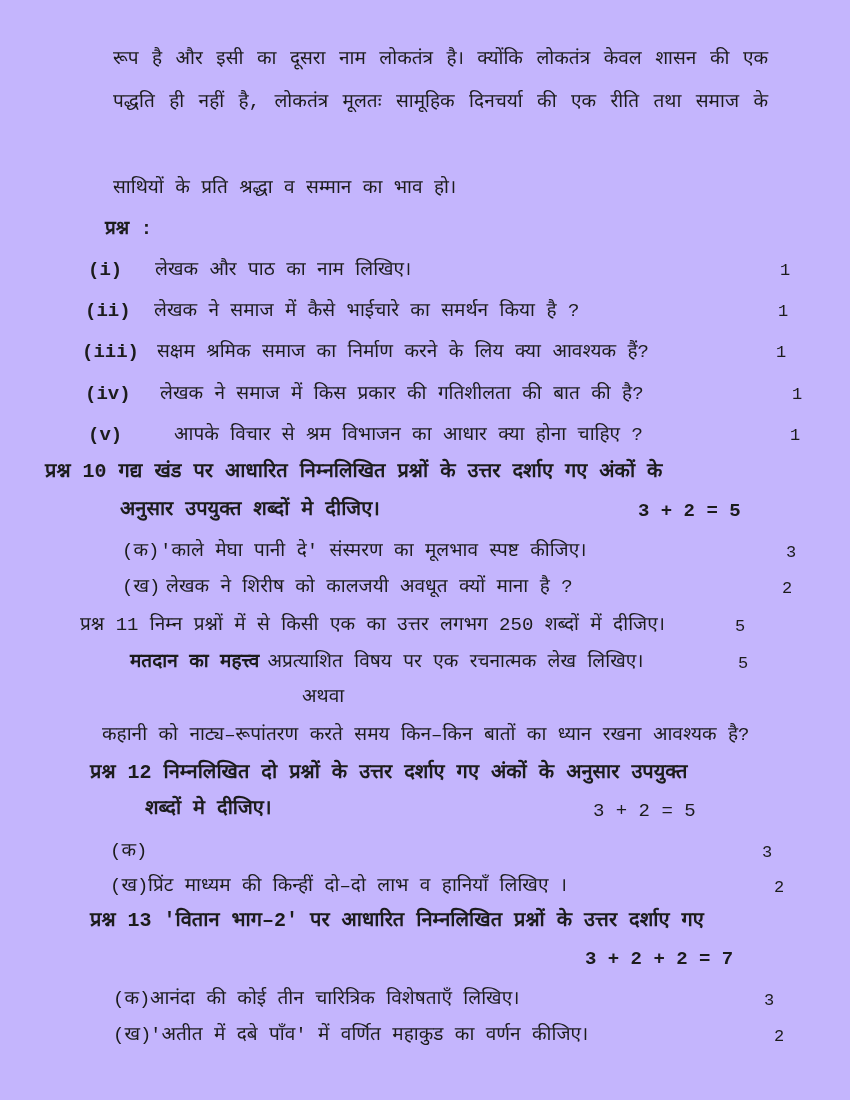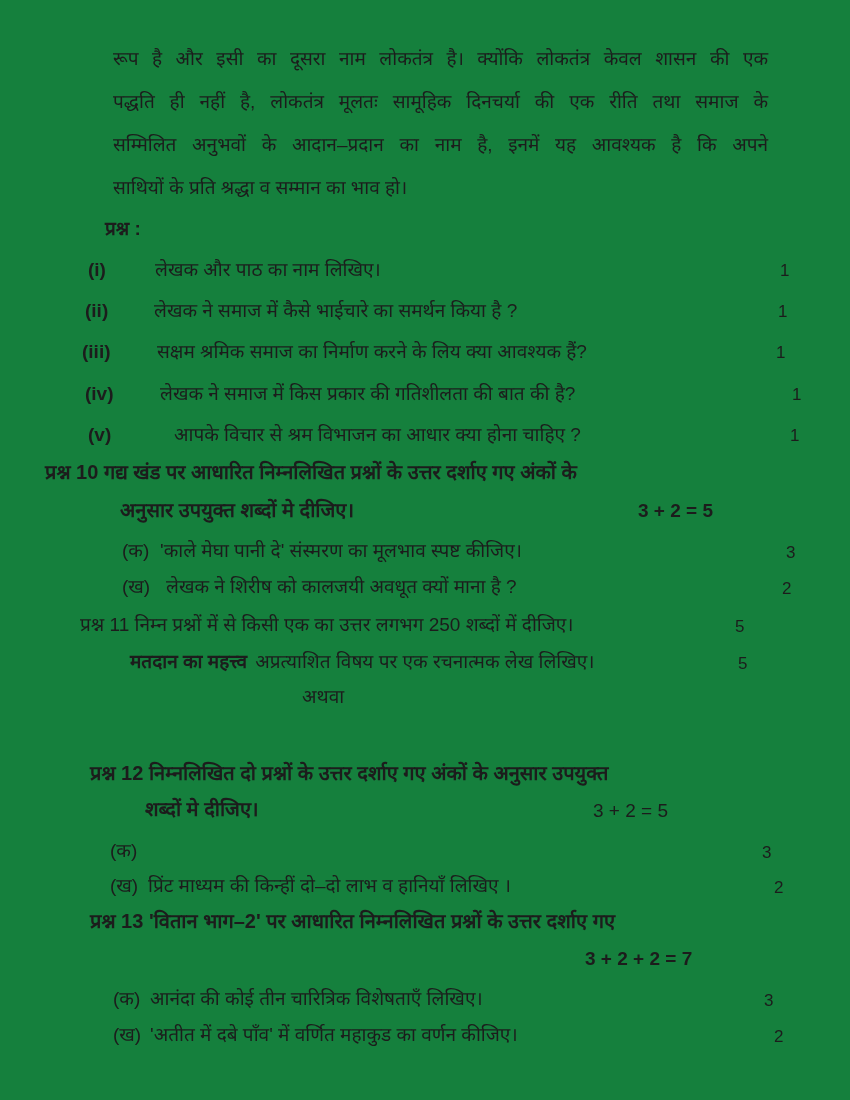--- a/index.html
+++ b/index.html
@@ -4,22 +4,22 @@
 <style>
   html, body {
     margin: 0;
     padding: 0;
     background: #ffffff;
   }
   .page {
     position: relative;
     width: 850px;
     height: 1100px;
-    background: #15803d;
-    font-family: Liberation Sans, sans-serif;
+    background: #c4b5fd;
+    font-family: Liberation Mono, monospace;
     color: #1c1c1c;
     overflow: hidden;
   }
   .t {
     position: absolute;
     font-size: 19px;
     line-height: 26px;
     white-space: nowrap;
     color: #1c1c1c;
   }
@@ -36,21 +36,20 @@
   .num { font-weight: bold; }
   .rest { margin-left: 8px; }
 </style>
 </head>
 <body>
 
 <div class="page">
 
   <div class="t just" style="left:113px; top:46px;">रूप है और इसी का दूसरा नाम लोकतंत्र है। क्योंकि लोकतंत्र केवल शासन की एक</div>
   <div class="t just" style="left:113px; top:89px;">पद्धति ही नहीं है, लोकतंत्र मूलतः सामूहिक दिनचर्या की एक रीति तथा समाज के</div>
-  <div class="t just" style="left:113px; top:132px;">सम्मिलित अनुभवों के आदान–प्रदान का नाम है, इनमें यह आवश्यक है कि अपने</div>
   <div class="t" style="left:113px; top:175px;">साथियों के प्रति श्रद्धा व सम्मान का भाव हो।</div>
 
   <div class="t b" style="left:105px; top:216px;">प्रश्न :</div>
 
   <span class="t num" style="left:88px;  top:257px;">(i)</span>
   <span class="t" style="left:155px; top:257px;">लेखक और पाठ का नाम लिखिए।</span>
   <span class="t marks" style="left:780px; top:258px;">1</span>
 
   <span class="t num" style="left:85px;  top:298px;">(ii)</span>
   <span class="t" style="left:154px; top:298px;">लेखक ने समाज में कैसे भाईचारे का समर्थन किया है ?</span>
@@ -82,20 +81,21 @@
 
   <div class="t" style="left:80px;  top:612px;">प्रश्न 11  निम्न प्रश्नों में से किसी एक का उत्तर लगभग 250 शब्दों में दीजिए।</div>
   <span class="t marks" style="left:735px; top:614px;">5</span>
 
   <div class="t" style="left:130px; top:649px;">
     <span class="b">मतदान का महत्त्व</span><span class="rest">अप्रत्याशित विषय पर एक रचनात्मक लेख लिखिए।</span>
   </div>
   <span class="t marks" style="left:738px; top:651px;">5</span>
 
   <div class="t" style="left:302px; top:684px;">अथवा</div>
+  <div class="t" style="left:102px; top:722px;">कहानी को नाट्य–रूपांतरण करते समय किन–किन बातों का ध्यान रखना आवश्यक है?</div>
 
   <div class="t hdr" style="left:90px;  top:760px;">प्रश्न 12  निम्नलिखित दो प्रश्नों के उत्तर दर्शाए गए अंकों के अनुसार उपयुक्त</div>
   <div class="t hdr" style="left:145px; top:796px;">शब्दों मे दीजिए।</div>
   <div class="t" style="left:593px; top:798px;">3 + 2 = 5</div>
 
   <span class="t" style="left:110px; top:838px;">(क)</span>
   <span class="t marks" style="left:762px; top:840px;">3</span>
 
   <span class="t" style="left:110px; top:873px;">(ख)</span>
   <span class="t" style="left:148px; top:873px;">प्रिंट माध्यम की किन्हीं दो–दो लाभ व हानियाँ लिखिए ।</span>

